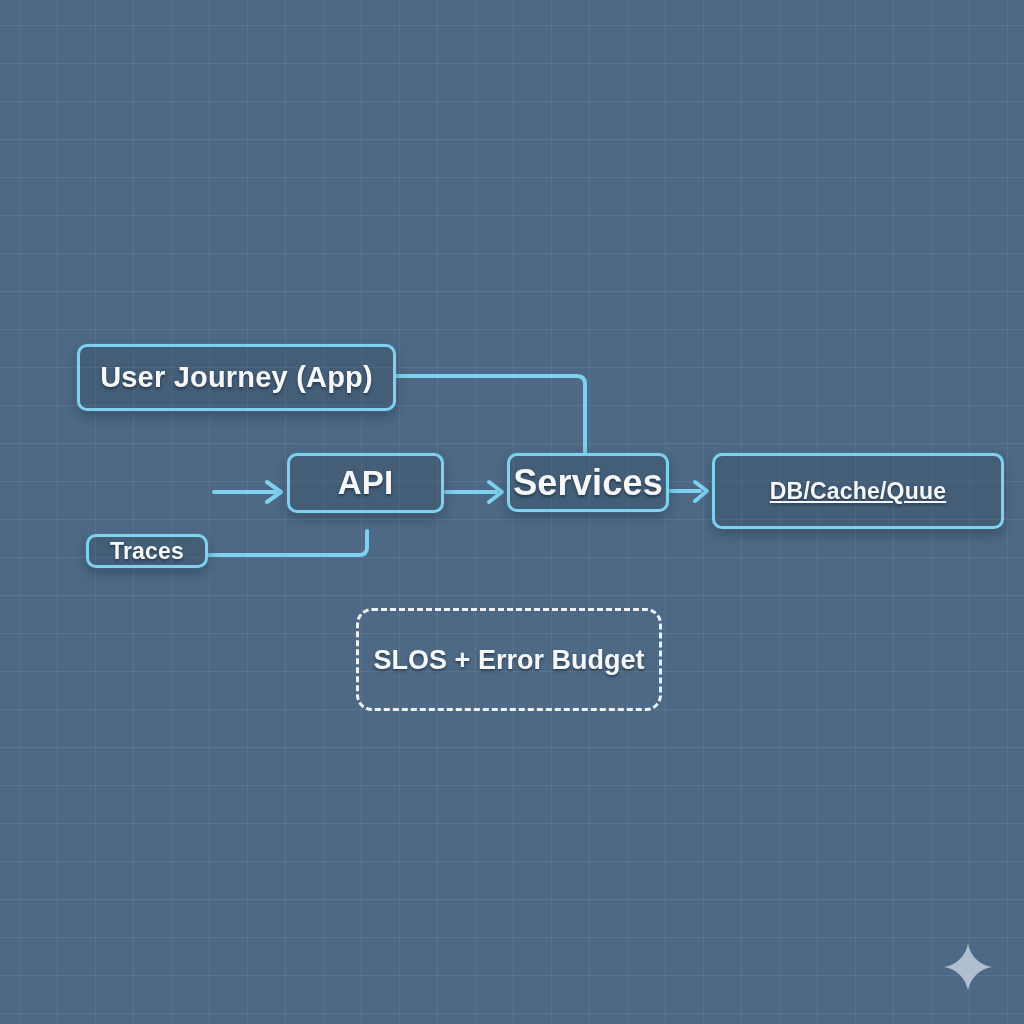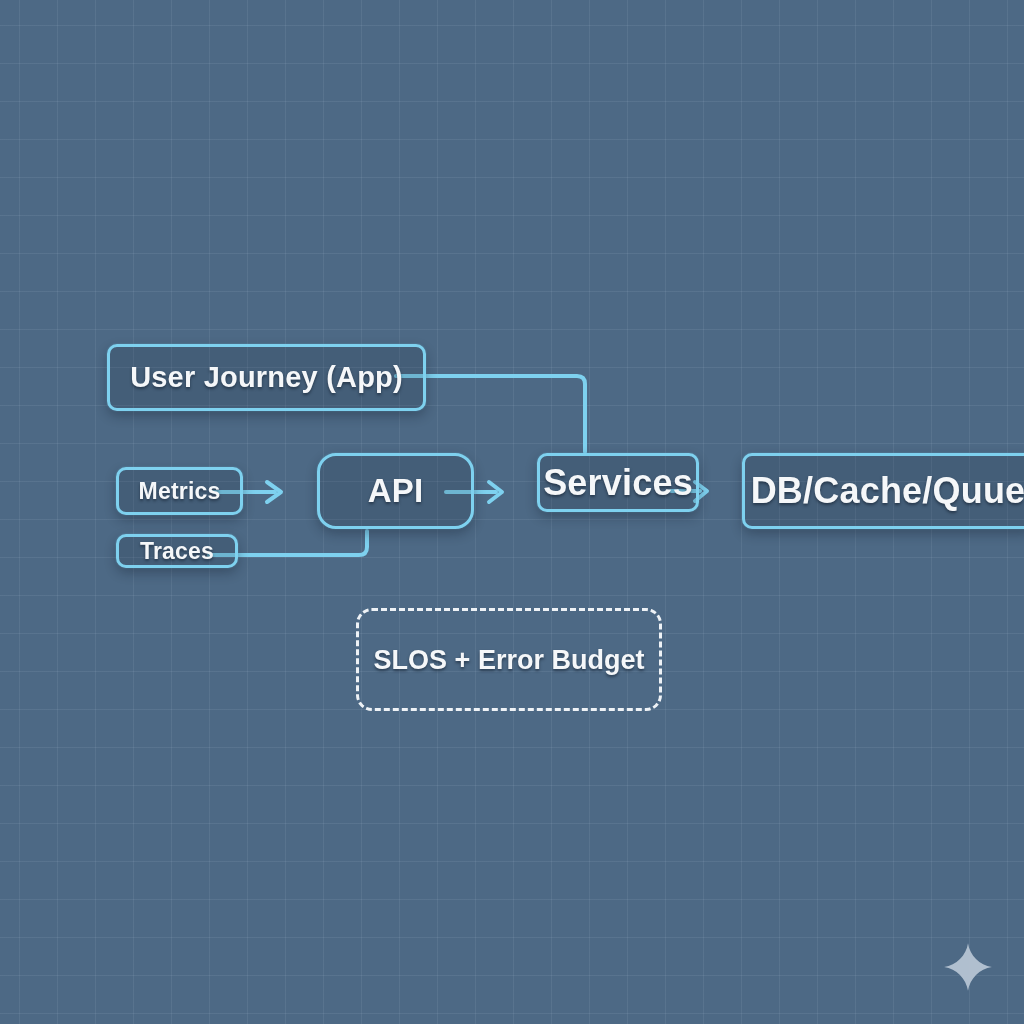--- a/index.html
+++ b/index.html
@@ -34,28 +34,27 @@
     justify-content: center;
     border: 3.5px solid #7ed1ef;
     border-radius: 10px;
     background: rgba(24,40,56,0.16);
     box-shadow: 0 5px 12px rgba(15,26,40,0.32), 0 0 2px rgba(126,209,239,0.45);
     color: #f5f7f9;
     font-weight: 700;
     letter-spacing: 0.2px;
     text-shadow: 0 2px 3px rgba(15,26,40,0.55);
     box-sizing: border-box;
-    margin-left: 30px;
   }
   .node-user-journey { left: 77px;  top: 344px; width: 319px; height: 67px; font-size: 29px; }
   .node-metrics      { left: 86px;  top: 467px; width: 127px; height: 48px; font-size: 23px; }
   .node-traces       { left: 86px;  top: 534px; width: 122px; height: 34px; font-size: 23px; }
-  .node-api          { left: 287px; top: 453px; width: 157px; height: 76px; font-size: 33px; border-radius: 19px; }
+  .node-api          { left: 287px; top: 453px; width: 157px; height: 60px; font-size: 33px; }
   .node-services     { left: 507px; top: 453px; width: 162px; height: 59px; font-size: 36px; }
-  .node-db           { left: 712px; top: 453px; width: 292px; height: 76px; font-size: 36px; }
+  .node-db           { left: 712px; top: 453px; width: 292px; height: 76px; font-size: 23px; text-decoration: underline; }
   .note {
     position: absolute;
     left: 356px; top: 608px;
     width: 306px; height: 103px;
     display: flex;
     flex-direction: column;
     align-items: center;
     justify-content: center;
     border: 3px dashed #eef2f6;
     border-radius: 16px;
@@ -95,23 +94,20 @@
       <path d="M 695 482 L 707 491 L 695 501"></path>
 
       <path d="M 209 555 H 359 Q 367 555 367 547 V 531"></path>
     </g>
   </svg>
 
   <div class="node node-user-journey">
     <span>User Journey (App)</span>
   </div>
 
-  <div class="node node-metrics">
-    <span>Metrics</span>
-  </div>
 
   <div class="node node-traces">
     <span>Traces</span>
   </div>
 
   <div class="node node-api">
     <span>API</span>
   </div>
 
   <div class="node node-services">

